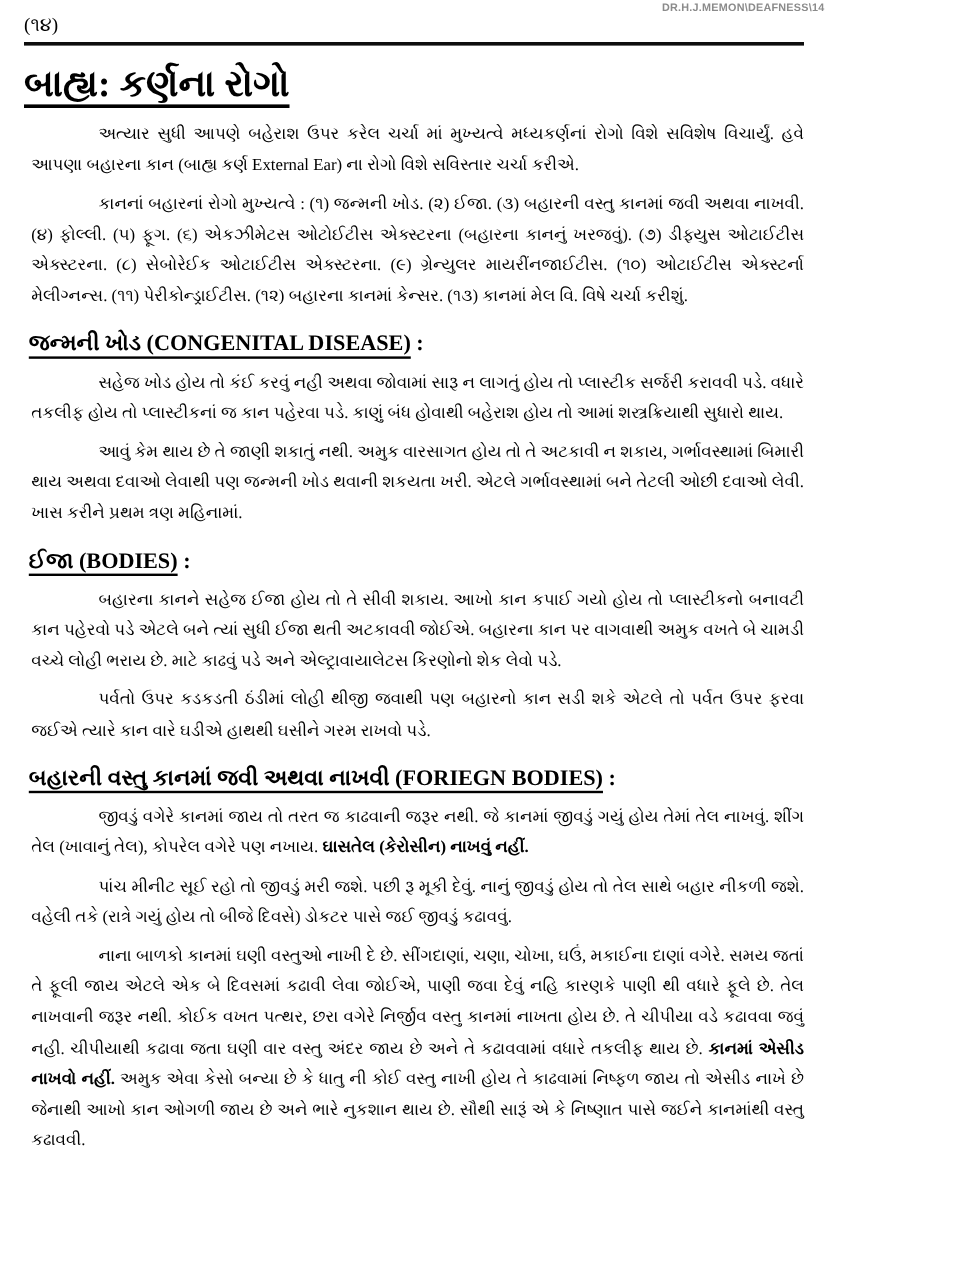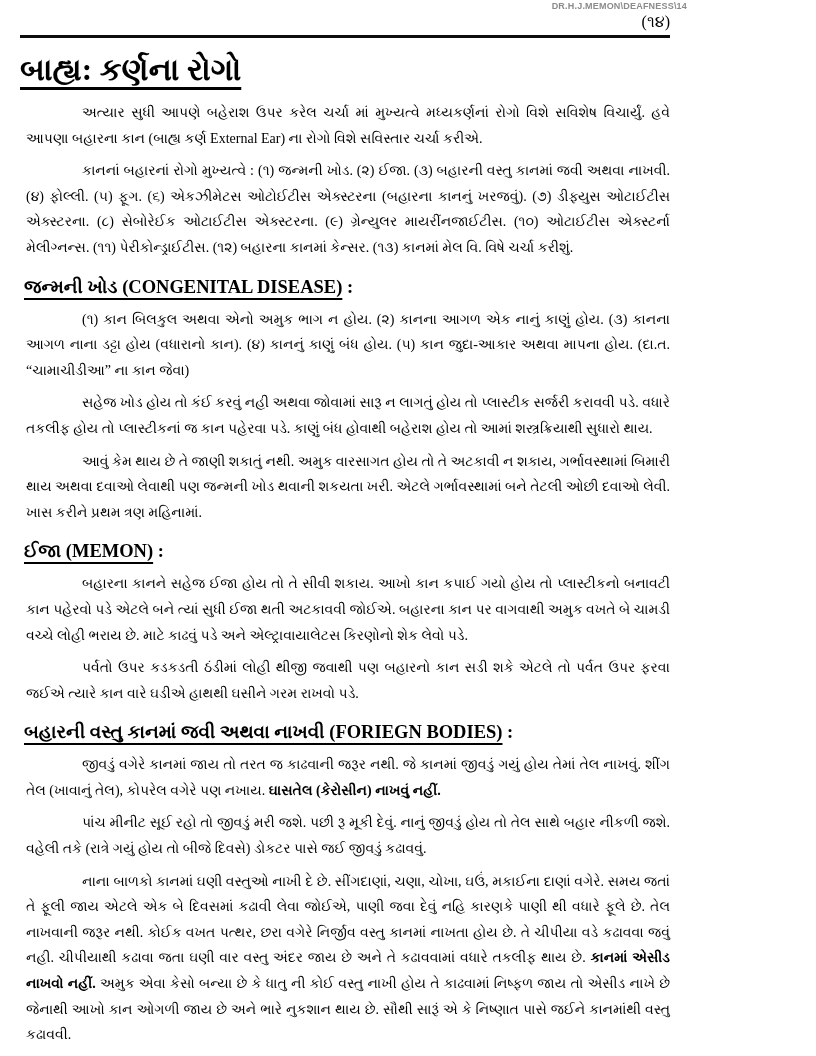--- a/index.html
+++ b/index.html
@@ -20,21 +20,21 @@
   .doc-ref {
     position: absolute;
     top: 1px; right: 5px;
     font-family: "Liberation Sans", sans-serif;
     font-size: 9px;
     font-weight: bold;
     color: #8b8b8b;
     letter-spacing: 0.2px;
   }
   .page-num {
-    text-align: right;
+    text-align: left;
     font-size: 16px;
     padding-top: 12px;
     line-height: 20px;
   }
   .top-rule {
     border: 0;
     border-top: 3.5px solid #0d0d0d;
     margin: 3px 0 0 0;
   }
   .title {
@@ -83,26 +83,25 @@
   <div class="title">
     <span class="u">બાહ્ય: કર્ણના રોગો</span>
   </div>
 
   <p class="body">અત્યાર સુધી આપણે બહેરાશ ઉપર કરેલ ચર્ચા માં મુખ્યત્વે મધ્યકર્ણનાં રોગો વિશે સવિશેષ વિચાર્યું. હવે આપણા બહારના કાન (બાહ્ય કર્ણ External Ear) ના રોગો વિશે સવિસ્તાર ચર્ચા કરીએ.</p>
   <p class="body">કાનનાં બહારનાં રોગો મુખ્યત્વે : (૧) જન્મની ખોડ.  (૨) ઈજા.  (૩) બહારની વસ્તુ કાનમાં જવી અથવા નાખવી. (૪) ફોલ્લી. (૫) ફૂગ.  (૬) એકઝીમેટસ ઓટોઈટીસ એક્સ્ટરના (બહારના કાનનું ખરજવું).  (૭) ડીફ્યુસ ઓટાઈટીસ એક્સ્ટરના.  (૮) સેબોરેઈક ઓટાઈટીસ એક્સ્ટરના. (૯) ગ્રેન્યુલર માયરીંનજાઈટીસ.  (૧૦) ઓટાઈટીસ એક્સ્ટર્ના મેલીગ્નન્સ.  (૧૧) પેરીકોન્ડ્રાઈટીસ. (૧૨) બહારના કાનમાં કેન્સર.  (૧૩) કાનમાં મેલ   વિ. વિષે ચર્ચા કરીશું.</p>
 
   <h2 class="sec">
     <span class="u">જન્મની ખોડ (CONGENITAL DISEASE)</span><span> :</span>
   </h2>
-  <p class="body">(૧) કાન બિલકુલ અથવા એનો અમુક ભાગ ન હોય. (૨) કાનના આગળ એક નાનું કાણું હોય. (૩) કાનના આગળ નાના ડટ્ટા હોય (વધારાનો કાન). (૪) કાનનું કાણું બંધ હોય. (૫) કાન જુદા-આકાર અથવા માપના હોય. (દા.ત. “ચામાચીડીઆ” ના કાન જેવા)</p>
   <p class="body">સહેજ ખોડ હોય તો કંઈ કરવું નહી અથવા જોવામાં સારૂ ન લાગતું હોય તો પ્લાસ્ટીક સર્જરી કરાવવી પડે. વધારે તકલીફ હોય તો પ્લાસ્ટીકનાં જ કાન પહેરવા પડે. કાણું બંધ હોવાથી બહેરાશ હોય તો આમાં શસ્ત્રક્રિયાથી સુધારો થાય.</p>
   <p class="body">આવું કેમ થાય છે તે જાણી શકાતું નથી. અમુક વારસાગત હોય તો તે અટકાવી ન શકાય, ગર્ભાવસ્થામાં બિમારી થાય અથવા દવાઓ લેવાથી પણ જન્મની ખોડ થવાની શકયતા ખરી. એટલે ગર્ભાવસ્થામાં બને તેટલી ઓછી દવાઓ લેવી. ખાસ કરીને પ્રથમ ત્રણ મહિનામાં.</p>
 
   <h2 class="sec">
-    <span class="u">ઈજા (MEMON)</span><span> :</span>
+    <span class="u">ઈજા (BODIES)</span><span> :</span>
   </h2>
   <p class="body">બહારના કાનને સહેજ ઈજા હોય તો તે સીવી શકાય. આખો કાન કપાઈ ગયો હોય તો પ્લાસ્ટીકનો બનાવટી કાન પહેરવો પડે એટલે બને ત્યાં સુધી ઈજા થતી અટકાવવી જોઈએ. બહારના કાન પર વાગવાથી અમુક વખતે બે ચામડી વચ્ચે લોહી ભરાય છે. માટે કાઢવું પડે અને એલ્ટ્રાવાયાલેટસ કિરણોનો શેક લેવો પડે.</p>
   <p class="body">પર્વતો ઉપર કડકડતી ઠંડીમાં લોહી થીજી જવાથી પણ બહારનો કાન સડી શકે એટલે તો પર્વત ઉપર ફરવા જઈએ ત્યારે કાન વારે ઘડીએ હાથથી ઘસીને ગરમ રાખવો પડે.</p>
 
   <h2 class="sec">
     <span class="u">બહારની વસ્તુ કાનમાં જવી અથવા નાખવી (FORIEGN BODIES)</span><span> :</span>
   </h2>
   <p class="body"><span>જીવડું વગેરે કાનમાં જાય તો તરત જ કાઢવાની જરૂર નથી. જે કાનમાં જીવડું ગયું હોય તેમાં તેલ નાખવું. શીંગ તેલ (ખાવાનું તેલ), કોપરેલ વગેરે પણ નખાય. </span><span class="b">ઘાસતેલ (કેરોસીન) નાખવું નહીં.</span></p>
   <p class="body">પાંચ મીનીટ સૂઈ રહો તો જીવડું મરી જશે. પછી રૂ મૂકી દેવું. નાનું જીવડું હોય તો તેલ સાથે બહાર નીકળી જશે. વહેલી તકે (રાત્રે ગયું હોય તો બીજે દિવસે) ડોકટર પાસે જઈ જીવડું કઢાવવું.</p>
   <p class="body"><span>નાના બાળકો કાનમાં ઘણી વસ્તુઓ નાખી દે છે. સીંગદાણાં, ચણા, ચોખા, ઘઉં, મકાઈના દાણાં વગેરે. સમય જતાં તે ફૂલી જાય એટલે એક બે દિવસમાં કઢાવી લેવા જોઈએ, પાણી જવા દેવું નહિ કારણકે પાણી થી વધારે ફૂલે છે. તેલ નાખવાની જરૂર નથી. કોઈક વખત પત્થર, છરા વગેરે નિર્જીવ વસ્તુ કાનમાં નાખતા હોય છે. તે ચીપીયા વડે કઢાવવા જવું નહી. ચીપીયાથી કઢાવા જતા ઘણી વાર વસ્તુ અંદર જાય છે અને તે કઢાવવામાં વધારે તકલીફ થાય છે. </span><span class="b">કાનમાં એસીડ નાખવો નહીં.</span><span> અમુક એવા કેસો બન્યા છે કે ધાતુ ની કોઈ વસ્તુ નાખી હોય તે કાઢવામાં નિષ્ફળ જાય તો એસીડ નાખે છે જેનાથી આખો કાન ઓગળી જાય છે અને ભારે નુકશાન થાય છે. સૌથી સારૂં એ કે નિષ્ણાત પાસે જઈને કાનમાંથી વસ્તુ કઢાવવી.</span></p>

